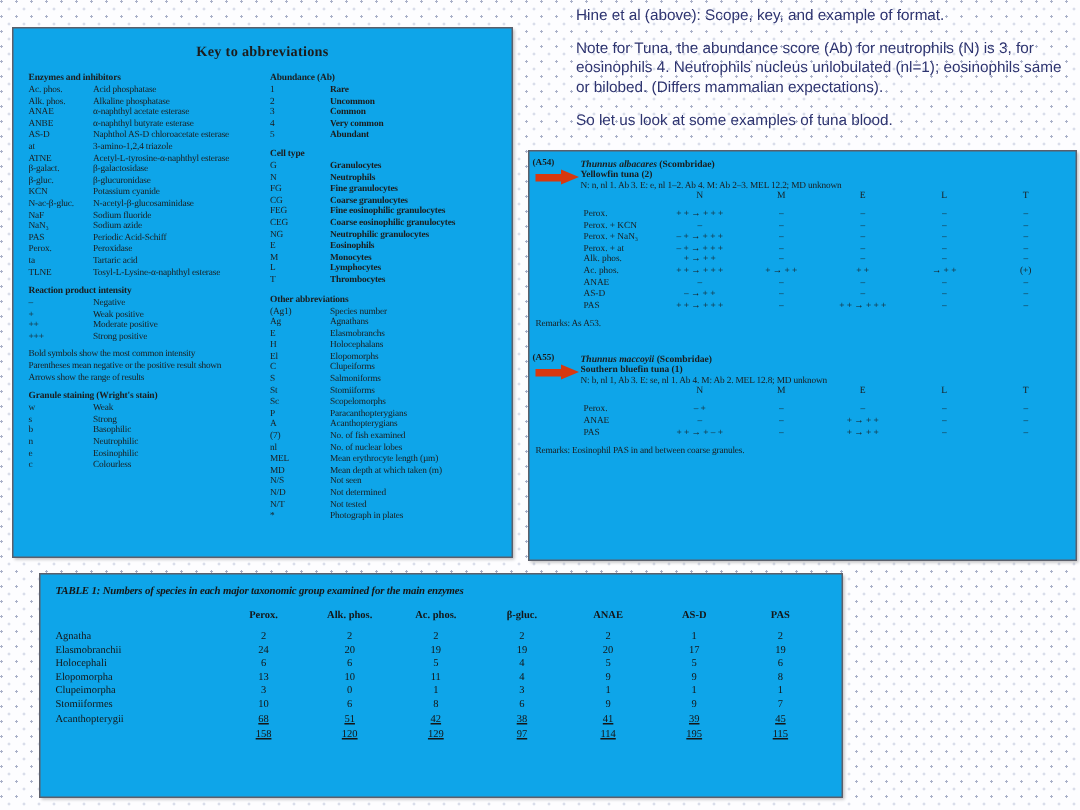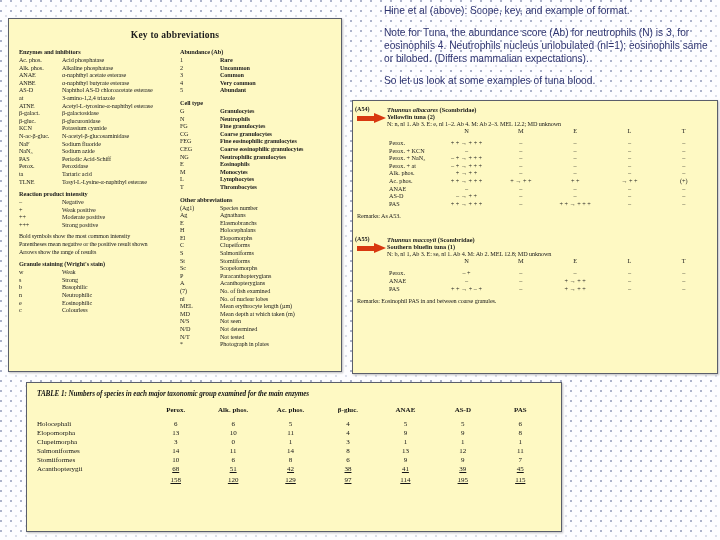--- a/index.html
+++ b/index.html
@@ -22,21 +22,21 @@
     background-color: #fdfdff;
     background-image:
       radial-gradient(circle at 1px 1px, #a9b0c8 0.7px, transparent 0.9px),
       radial-gradient(circle at 1px 1px, #c3c9dc 0.6px, transparent 0.85px);
     background-size: 10px 10px, 10px 10px;
     background-position: 0 0, 5px 5px;
   }
 
   .panel {
     position: absolute;
-    background: #fef9c3;
+    background: #0ea5e9;
     border: 1px solid #5b5f6b;
     box-shadow: 1px 1px 2px rgba(0,0,0,0.25);
     overflow: hidden;
   }
 
   
   #key-panel {
     left: 8px;
     top: 18px;
     width: 332px;
@@ -677,20 +677,40 @@
             <th class="num">Alk. phos.</th>
             <th class="num">Ac. phos.</th>
             <th class="num">β-gluc.</th>
             <th class="num">ANAE</th>
             <th class="num">AS-D</th>
             <th class="num">PAS</th>
           </tr>
         </thead>
       <tbody id="t1-body">
           <tr>
+            <td class="grp">Agnatha</td>
+            <td class="num">2</td>
+            <td class="num">2</td>
+            <td class="num">2</td>
+            <td class="num">2</td>
+            <td class="num">2</td>
+            <td class="num">1</td>
+            <td class="num">2</td>
+          </tr>
+          <tr>
+            <td class="grp">Elasmobranchii</td>
+            <td class="num">24</td>
+            <td class="num">20</td>
+            <td class="num">19</td>
+            <td class="num">19</td>
+            <td class="num">20</td>
+            <td class="num">17</td>
+            <td class="num">19</td>
+          </tr>
+          <tr>
             <td class="grp">Holocephali</td>
             <td class="num">6</td>
             <td class="num">6</td>
             <td class="num">5</td>
             <td class="num">4</td>
             <td class="num">5</td>
             <td class="num">5</td>
             <td class="num">6</td>
           </tr>
           <tr>
@@ -707,30 +727,20 @@
             <td class="grp">Clupeimorpha</td>
             <td class="num">3</td>
             <td class="num">0</td>
             <td class="num">1</td>
             <td class="num">3</td>
             <td class="num">1</td>
             <td class="num">1</td>
             <td class="num">1</td>
           </tr>
           <tr>
-            <td class="grp">Salmoniformes</td>
-            <td class="num">14</td>
-            <td class="num">11</td>
-            <td class="num">14</td>
-            <td class="num">8</td>
-            <td class="num">13</td>
-            <td class="num">12</td>
-            <td class="num">11</td>
-          </tr>
-          <tr>
             <td class="grp">Stomiiformes</td>
             <td class="num">10</td>
             <td class="num">6</td>
             <td class="num">8</td>
             <td class="num">6</td>
             <td class="num">9</td>
             <td class="num">9</td>
             <td class="num">7</td>
           </tr>
           <tr class="last-group">

